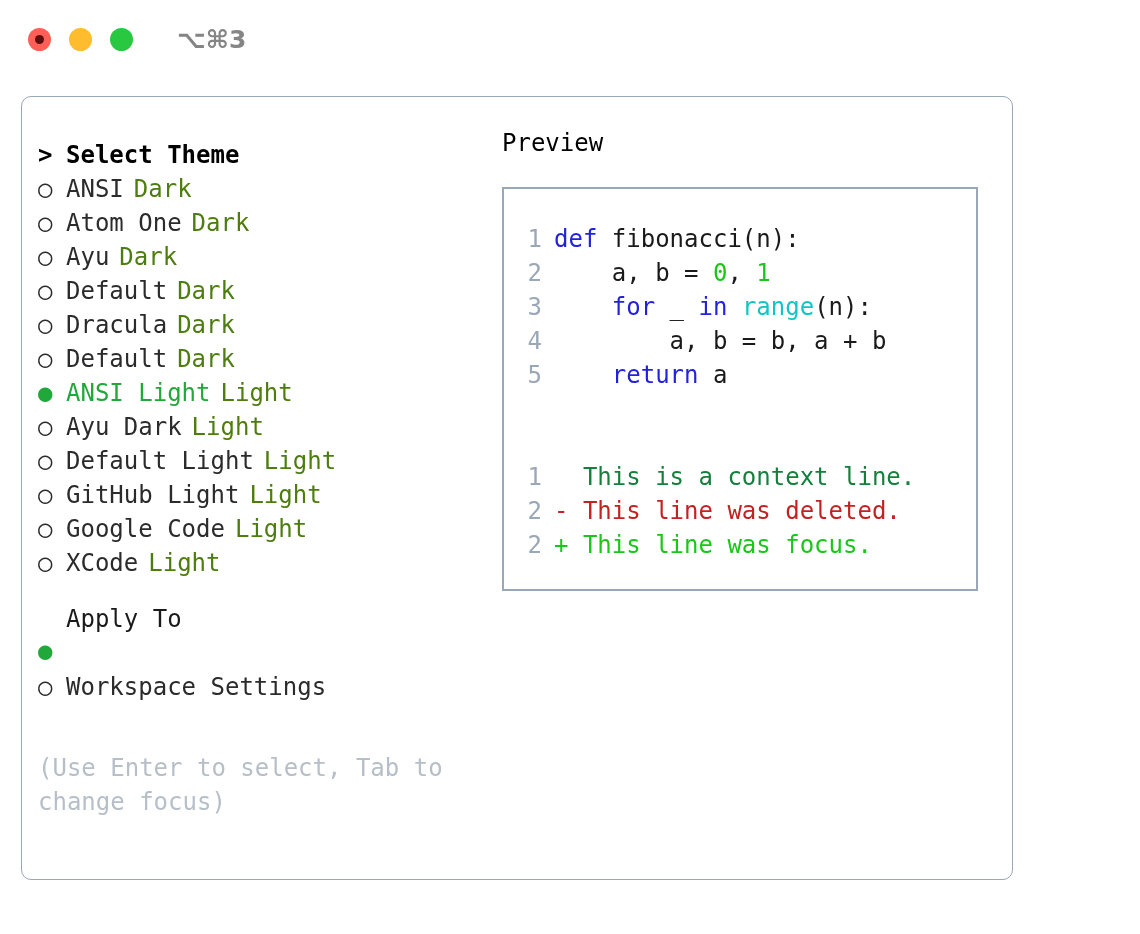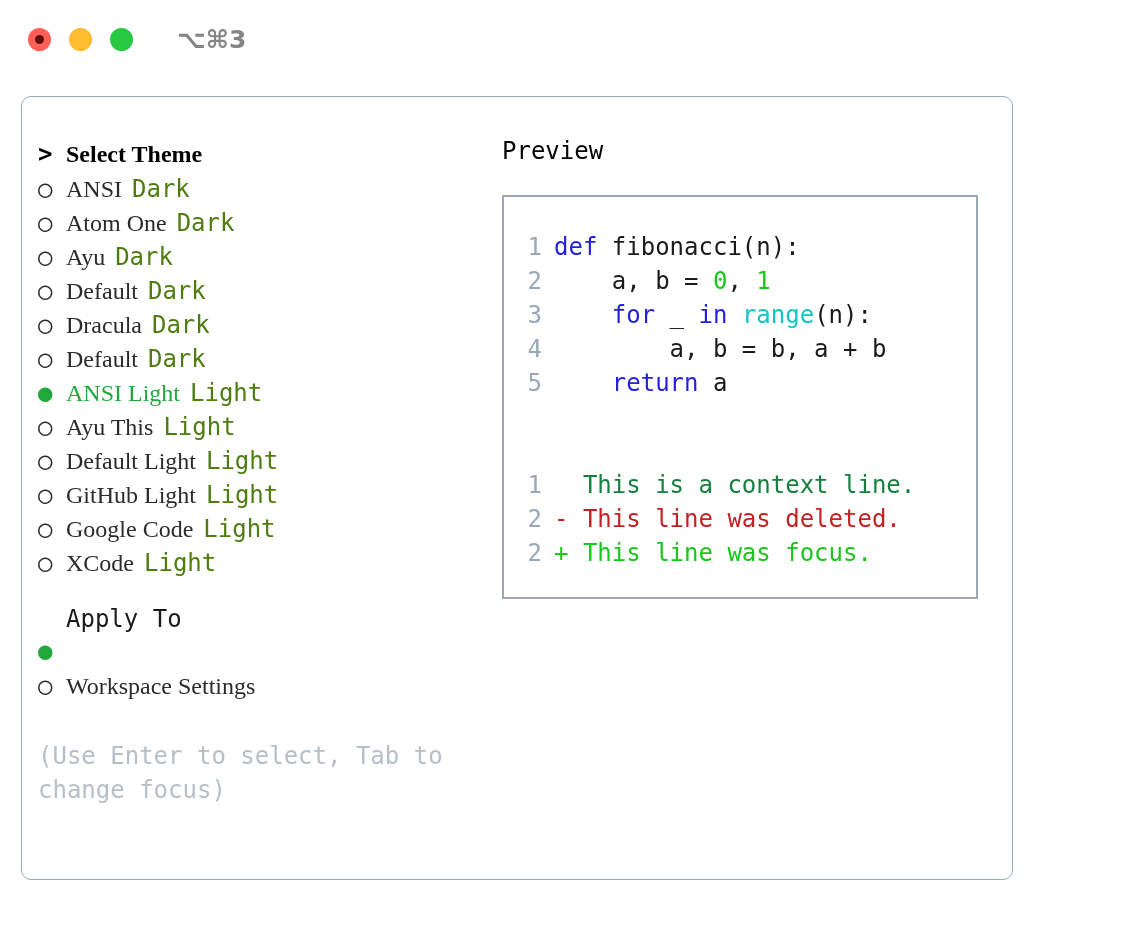--- a/index.html
+++ b/index.html
@@ -96,52 +96,52 @@
     flex: 0 0 28px;
     font-size: 24px;
     line-height: 1;
   }
   .header-row .marker { color: #000000; font-weight: 700; }
   .header-row .label  { color: #000000; font-weight: 700; }
 
   .bullet-empty { color: #2b2b2b; }
   .bullet-filled { color: #21a83a; }
 
-  .label { color: #2b2b2b; font-family: Liberation Serif, serif; }
+  .label { color: #2b2b2b; }
   .label.sel { color: #21a83a; }
   .tag {
     color: #4d7c0f;
     margin-left: 10px;
   }
 
   .spacer-sm { height: 22px; }
 
   .section-label {
     color: #1a1a1a;
     font-size: 24px;
     padding-left: 28px;
     height: 34px;
     display: flex;
     align-items: baseline;
     text-align: right;
   }
 
   .hint {
-    margin-top: 32px;
+    margin-top: 44px;
     color: #b6bec8;
     font-size: 24px;
     line-height: 34px;
     width: 420px;
   }
 
   
   .right-col {
     position: absolute;
     left: 480px;
-    top: 40px;
+    top: 32px;
     width: 500px;
   }
   .preview-title {
     color: #000000;
     font-size: 24px;
     font-weight: 400;
     height: 34px;
   }
   .preview-box {
     margin-top: 24px;
@@ -242,21 +242,21 @@
       </div>
 
       <div class="row">
         <span class="marker bullet-filled">●</span>
         <span class="label sel">ANSI Light</span>
         <span class="tag">Light</span>
       </div>
 
       <div class="row">
         <span class="marker bullet-empty">○</span>
-        <span class="label">Ayu This</span>
+        <span class="label">Ayu Dark</span>
         <span class="tag">Light</span>
       </div>
 
       <div class="row">
         <span class="marker bullet-empty">○</span>
         <span class="label">Default Light</span>
         <span class="tag">Light</span>
       </div>
 
       <div class="row">

